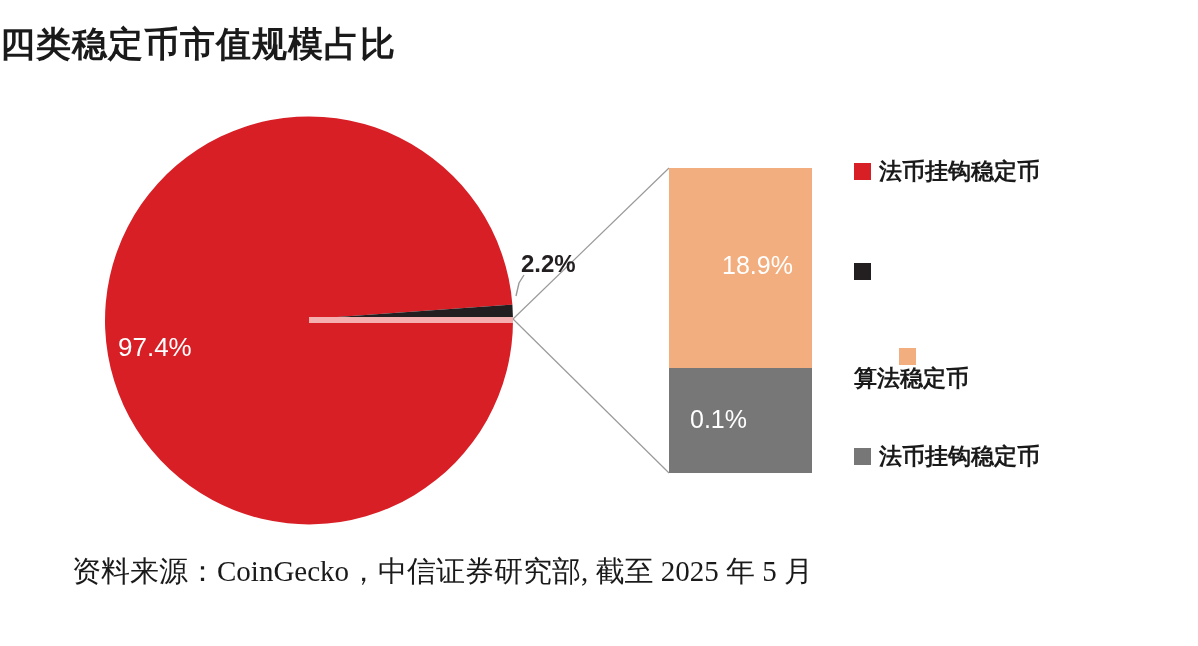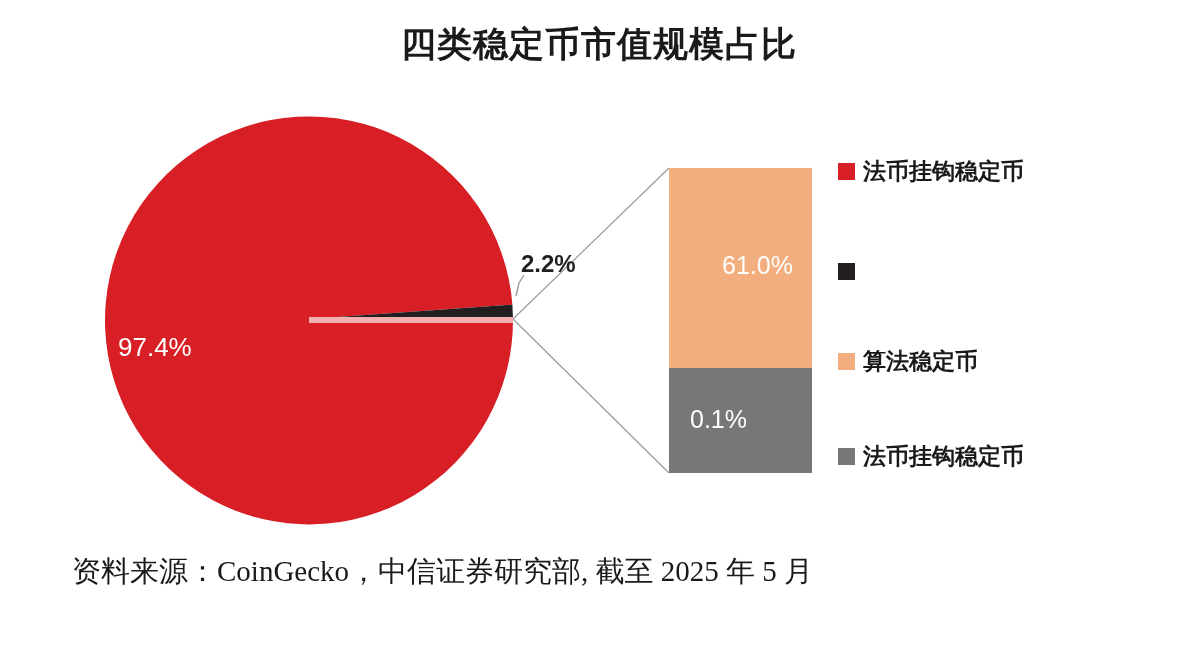--- a/index.html
+++ b/index.html
@@ -20,21 +20,21 @@
     width: 1198px;
     height: 646px;
     background: #ffffff;
   }
   
   #chart-title {
     position: absolute;
     left: 0;
     top: 22px;
     width: 1198px;
-    text-align: center;
+    text-align: left;
     font-size: 35px;
     font-weight: bold;
     color: #1a1a1a;
     letter-spacing: 1px;
     line-height: 44px;
     white-space: nowrap;
   }
   
   #plot-svg {
     position: absolute;
@@ -78,41 +78,41 @@
   
   #legend {
     position: absolute;
     left: 838px;
     top: 158px;
     width: 340px;
     height: 330px;
   }
   .legend-row {
     position: absolute;
-    left: 0;
+    left: 16px;
     display: flex;
     align-items: center;
     height: 26px;
     white-space: nowrap;
   }
   .legend-swatch {
     width: 17px;
     height: 17px;
     flex: 0 0 17px;
     margin-right: 8px;
   }
   .legend-text {
     font-size: 23px;
     font-weight: bold;
     color: #1a1a1a;
     line-height: 26px;
   }
   #legend-row-0 { top: 0px; }
   #legend-row-1 { top: 100px; }
-  #legend-row-2 { top: 190px; }
+  #legend-row-2 { top: 190px; flex-direction: column; }
   #legend-row-3 { top: 285px; }
   
   #source-note {
     position: absolute;
     left: 72px;
     top: 552px;
     font-family: "Liberation Serif", serif;
     font-size: 29px;
     color: #1a1a1a;
     white-space: nowrap;
@@ -146,21 +146,21 @@
     <rect x="309" y="317" width="204" height="6" fill="#F6AFAF"></rect>
 
     <polyline points="516,296 519,283 524,275" fill="none" stroke="#9a9a9a" stroke-width="1.4"></polyline>
 
     <rect x="669" y="168" width="143" height="200" fill="#F2AE7E"></rect>
     <rect x="669" y="368" width="143" height="105" fill="#777777"></rect>
   </svg>
 
   <div class="data-label" id="label-pie-fiat">97.4%</div>
   <div class="data-label" id="label-pie-other">2.2%</div>
-  <div class="data-label" id="label-bar-algo">61.0%</div>
+  <div class="data-label" id="label-bar-algo">18.9%</div>
   <div class="data-label" id="label-bar-commodity">0.1%</div>
 
   <div id="legend">
     <div class="legend-row" id="legend-row-0">
       <span class="legend-swatch" style="background:#D81F26"></span>
       <span class="legend-text">法币挂钩稳定币</span>
     </div>
     <div class="legend-row" id="legend-row-1">
       <span class="legend-swatch" style="background:#231f20"></span>
     </div>

